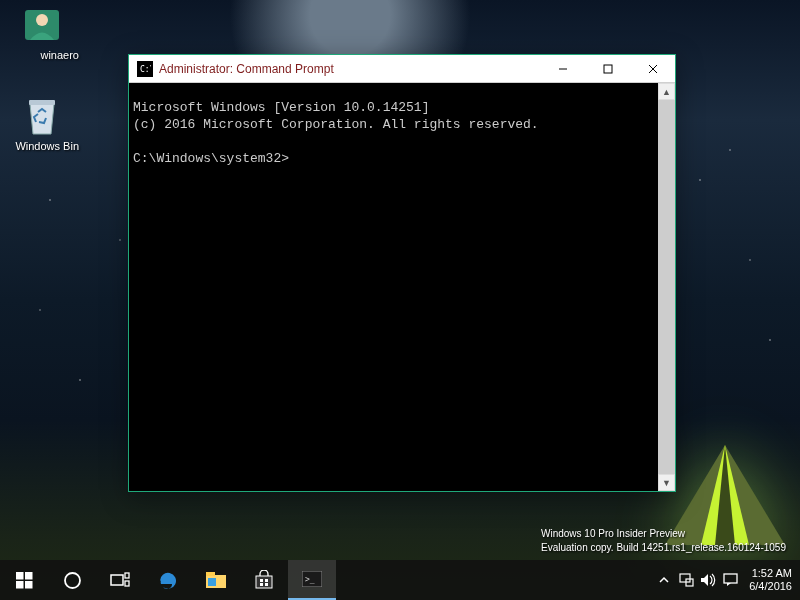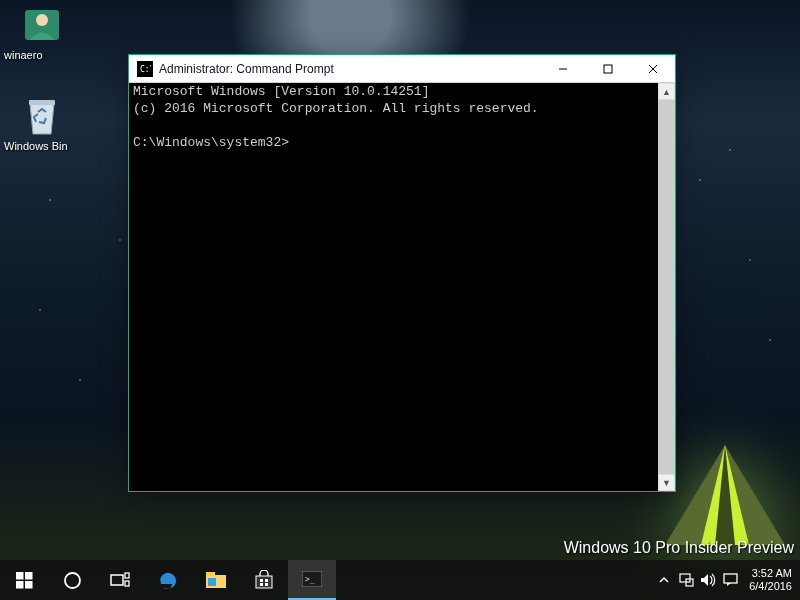--- a/index.html
+++ b/index.html
@@ -23,57 +23,57 @@
       radial-gradient(1px 1px at 770px 340px, #fff, transparent);
   }
   
   .tent {
     position: absolute; bottom: 50px; right: 5px; width: 140px; height: 110px;
     filter: drop-shadow(0 0 30px rgba(175, 255, 100, 0.4));
   }
   .tent svg { width: 100%; height: 100%; }
 
   
-  .desktop-icon { position: absolute; width: 75px; text-align: left; font-size: 11px; color: #fff; }
+  .desktop-icon { position: absolute; width: 75px; text-align: right; font-size: 11px; color: #fff; }
   .desktop-icon .glyph { width: 42px; height: 42px; margin: 0 auto 3px; display: flex; align-items: center; justify-content: center; }
   .desktop-icon .label { text-shadow: 1px 1px 2px #000; }
   .icon-winaero { top: 4px; left: 4px; }
   .icon-recycle { top: 95px; left: 4px; }
 
   
   .cmd-window {
     position: absolute; left: 128px; top: 54px; width: 548px; height: 438px;
     background: #fff; border: 1px solid #1fa87a;
     box-shadow: 0 6px 25px rgba(0,0,0,.35);
     display: flex; flex-direction: column;
   }
   .titlebar {
     height: 28px; background: #fff; display: flex; align-items: center;
     border-bottom: 1px solid #d0d0d0;
   }
   .titlebar .sysicon {
     width: 16px; height: 16px; margin: 0 6px 0 8px; background:#000;
     display:flex; align-items:center; justify-content:center;
   }
-  .titlebar .title { font-size: 12px; color:#0f172a; flex:1; white-space:nowrap; }
+  .titlebar .title { font-size: 12px; color:#7f1d1d; flex:1; white-space:nowrap; }
   .winbtns { display:flex; height:100%; }
   .winbtn { width:45px; display:flex; align-items:center; justify-content:center; font-family: "Segoe UI Symbol", sans-serif; font-size:11px; color:#000;}
   .cmd-body { flex:1; display:flex; }
   .cmd-text {
     flex:1; background:#000; color:#ccc; font-family:"Consolas","Courier New",monospace;
-    font-size:13px; line-height:17px; padding:0 4px; white-space:pre;
+    font-size:13px; line-height:17px; padding:16px 4px; white-space:pre;
   }
   .cmd-scroll { width:17px; background:#f0f0f0; display:flex; flex-direction:column; }
   .cmd-scroll .arrow { height:17px; display:flex; align-items:center; justify-content:center; font-size:9px; color:#555; background:#f0f0f0; border:1px solid #ddd;}
   .cmd-scroll .track { flex:1; background:#f0f0f0;}
   .cmd-scroll .thumb { background:#cdcdcd; height:100%; }
 
   
   .watermark {
-    position:absolute; right:6px; bottom:45px; color:#fff; font-size:16px; text-align:left;
+    position:absolute; right:14px; bottom:45px; color:#fff; font-size:10px; text-align:left;
     text-shadow:1px 1px 2px #000; line-height:14px;
   }
 
   
   .taskbar {
     position:absolute; bottom:0; left:0; right:0; height:40px;
     background: rgba(16,16,16,.85); display:flex; align-items:stretch;
   }
   .task-btn { width:48px; display:flex; align-items:center; justify-content:center; }
   .task-btn.active { background:rgba(255,255,255,.14); border-bottom:2px solid #76b9ed; }
@@ -153,20 +153,21 @@
       <div class="track">
           <div class="thumb"></div>
         </div>
       <div class="arrow">▼</div>
     </div>
   </div>
 </div>
 
 <div class="watermark">
   <div>Windows 10 Pro Insider Preview</div>
+  <div>Evaluation copy. Build 14251.rs1_release.160124-1059</div>
 </div>
 
 <div class="taskbar">
   <div class="task-btn">
     <svg width="17" height="17" viewBox="0 0 17 17">
       <rect x="0" y="0" width="7.5" height="7.5" fill="#fff"></rect>
         <rect x="9" y="0" width="7.5" height="7.5" fill="#fff"></rect>
       <rect x="0" y="9" width="7.5" height="7.5" fill="#fff"></rect>
         <rect x="9" y="9" width="7.5" height="7.5" fill="#fff"></rect>
     </svg>
@@ -230,17 +231,17 @@
           <path d="M10 3 a5 5 0 0 1 0 8 M12 1 a8 8 0 0 1 0 12" fill="none" stroke="#fff" stroke-width="1.2"></path>
         </svg>
     </div>
     <div class="tray-icon">
       <svg width="15" height="14" viewBox="0 0 15 14">
           <rect x="1" y="1" width="13" height="9" fill="none" stroke="#fff" stroke-width="1.3"></rect>
           <polygon points="4,10 4,13 8,10" fill="#fff"></polygon>
         </svg>
     </div>
     <div class="clock">
-      <div>3:52 AM</div>
+      <div>1:52 AM</div>
       <div>6/4/2016</div>
     </div>
   </div>
 </div>
 
 </body></html>

